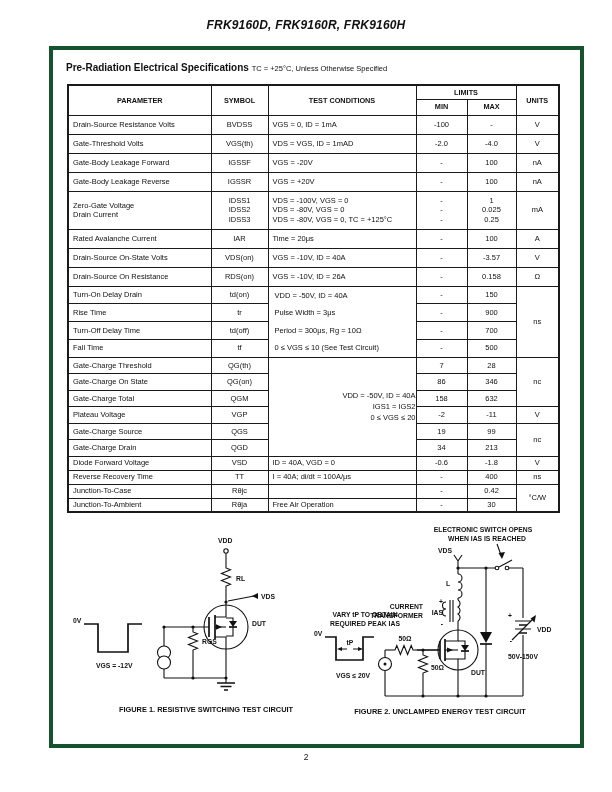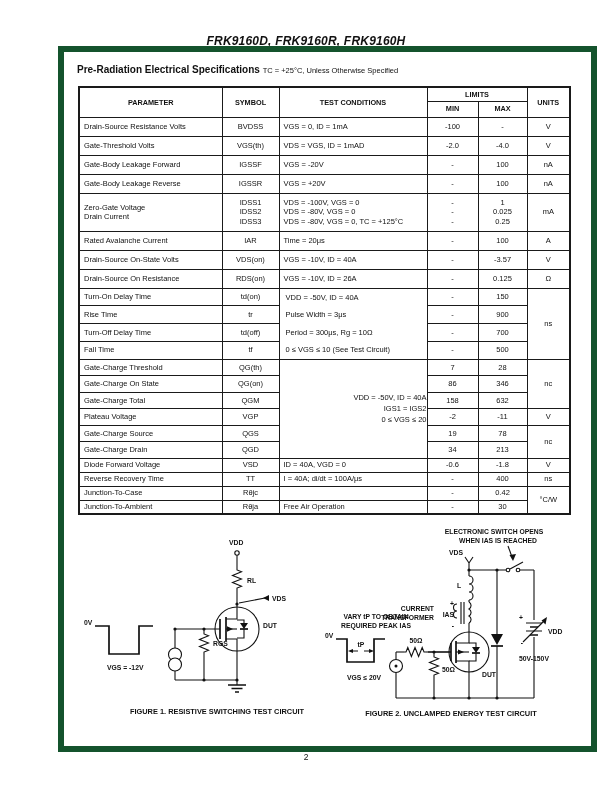--- a/index.html
+++ b/index.html
@@ -1,21 +1,21 @@
 <!DOCTYPE html>
 <html><head>
 <meta charset="utf-8">
 <style>
   html,body{margin:0;padding:0;background:#fff;}
   .page{position:relative;width:612px;height:792px;background:#ffffff;
         font-family:"Liberation Sans",sans-serif;color:#111;overflow:hidden;}
   .doc-title{position:absolute;left:0;top:18px;width:612px;text-align:center;
-             font-size:12px;font-weight:bold;font-style:italic;letter-spacing:.2px;margin-top:16px;}
-  .outer-box{position:absolute;left:58px;top:46px;width:527px;height:694px;
-             border:6px solid #14532d;}
+             font-size:12px;font-weight:bold;font-style:italic;letter-spacing:.2px;}
+  .outer-box{position:absolute;left:49px;top:46px;width:527px;height:694px;
+             border:4px solid #14532d;}
   .spec-head{position:absolute;left:13px;top:12px;font-size:10px;font-weight:bold;white-space:nowrap;}
   .spec-sub{font-size:7.5px;font-weight:normal;}
   .watermark{position:absolute;left:112px;top:312px;font-size:40px;color:#d8d8d8;
              letter-spacing:3px;z-index:1;pointer-events:none;white-space:nowrap;}
   .spec-table{position:absolute;left:14px;top:34px;z-index:2;border-collapse:collapse;
               table-layout:fixed;width:491px;font-size:7.5px;background:transparent;}
   .spec-table td,.spec-table th{border:1px solid #1a1a1a;padding:0 3px;line-height:1.25;
               overflow:hidden;vertical-align:middle;}
   .spec-table{border:2px solid #1a1a1a;}
   .spec-table th{font-size:7.3px;margin-left:40px;}
@@ -138,26 +138,26 @@
         <td class="l">VGS = -10V, ID = 40A</td>
         <td class="c">-</td>
         <td class="c">-3.57</td>
         <td class="c">V</td>
       </tr>
       <tr class="r19">
         <td class="l">Drain-Source On Resistance</td>
         <td class="c">RDS(on)</td>
         <td class="l">VGS = -10V, ID = 26A</td>
         <td class="c">-</td>
-        <td class="c">0.125</td>
+        <td class="c">0.158</td>
         <td class="c">Ω</td>
       </tr>
 
       <tr class="r17">
-        <td class="l">Turn-On Delay Time</td>
+        <td class="l">Turn-On Delay Drain</td>
         <td class="c">td(on)</td>
         <td rowspan="4" class="slotwrap">
           <div class="slot">VDD = -50V, ID = 40A</div>
           <div class="slot">Pulse Width = 3μs</div>
           <div class="slot">Period = 300μs, Rg = 10Ω</div>
           <div class="slot">0 ≤ VGS ≤ 10 (See Test Circuit)</div>
         </td>
         <td class="c">-</td>
         <td class="c">150</td>
         <td rowspan="4" class="c">ns</td>
@@ -211,21 +211,21 @@
         <td class="l">Plateau Voltage</td>
         <td class="c">VGP</td>
         <td class="c">-2</td>
         <td class="c">-11</td>
         <td class="c">V</td>
       </tr>
       <tr class="r16">
         <td class="l">Gate-Charge Source</td>
         <td class="c">QGS</td>
         <td class="c">19</td>
-        <td class="c">78</td>
+        <td class="c">99</td>
         <td rowspan="2" class="c">nc</td>
       </tr>
       <tr class="r16">
         <td class="l">Gate-Charge Drain</td>
         <td class="c">QGD</td>
         <td class="c">34</td>
         <td class="c">213</td>
       </tr>
 
       <tr class="r14">

